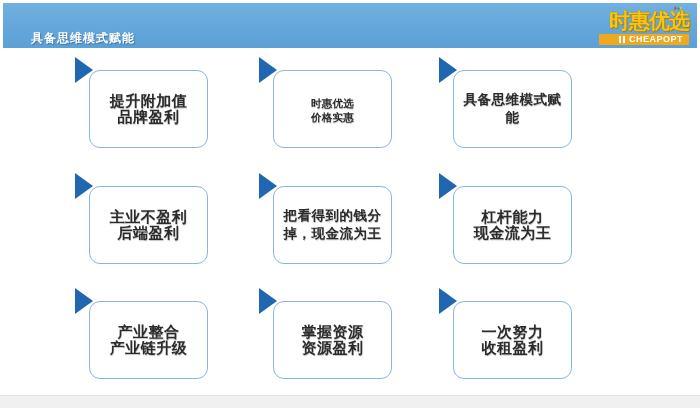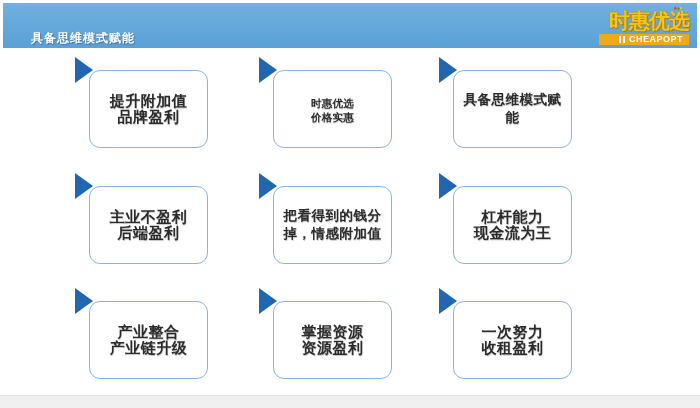--- a/index.html
+++ b/index.html
@@ -233,21 +233,21 @@
     <div class="arrow-marker"></div>
     <div class="card-box">
       <div class="card-title">主业不盈利<br>后端盈利</div>
 
     </div>
   </div>
 
   <div class="card-cell col-1 row-1">
     <div class="arrow-marker"></div>
     <div class="card-box">
-      <div class="card-title compact">把看得到的钱分掉，情感附加值</div>
+      <div class="card-title compact">把看得到的钱分掉，现金流为王</div>
 
     </div>
   </div>
 
   <div class="card-cell col-2 row-1">
     <div class="arrow-marker"></div>
     <div class="card-box">
       <div class="card-title">杠杆能力<br>现金流为王</div>
 
     </div>

